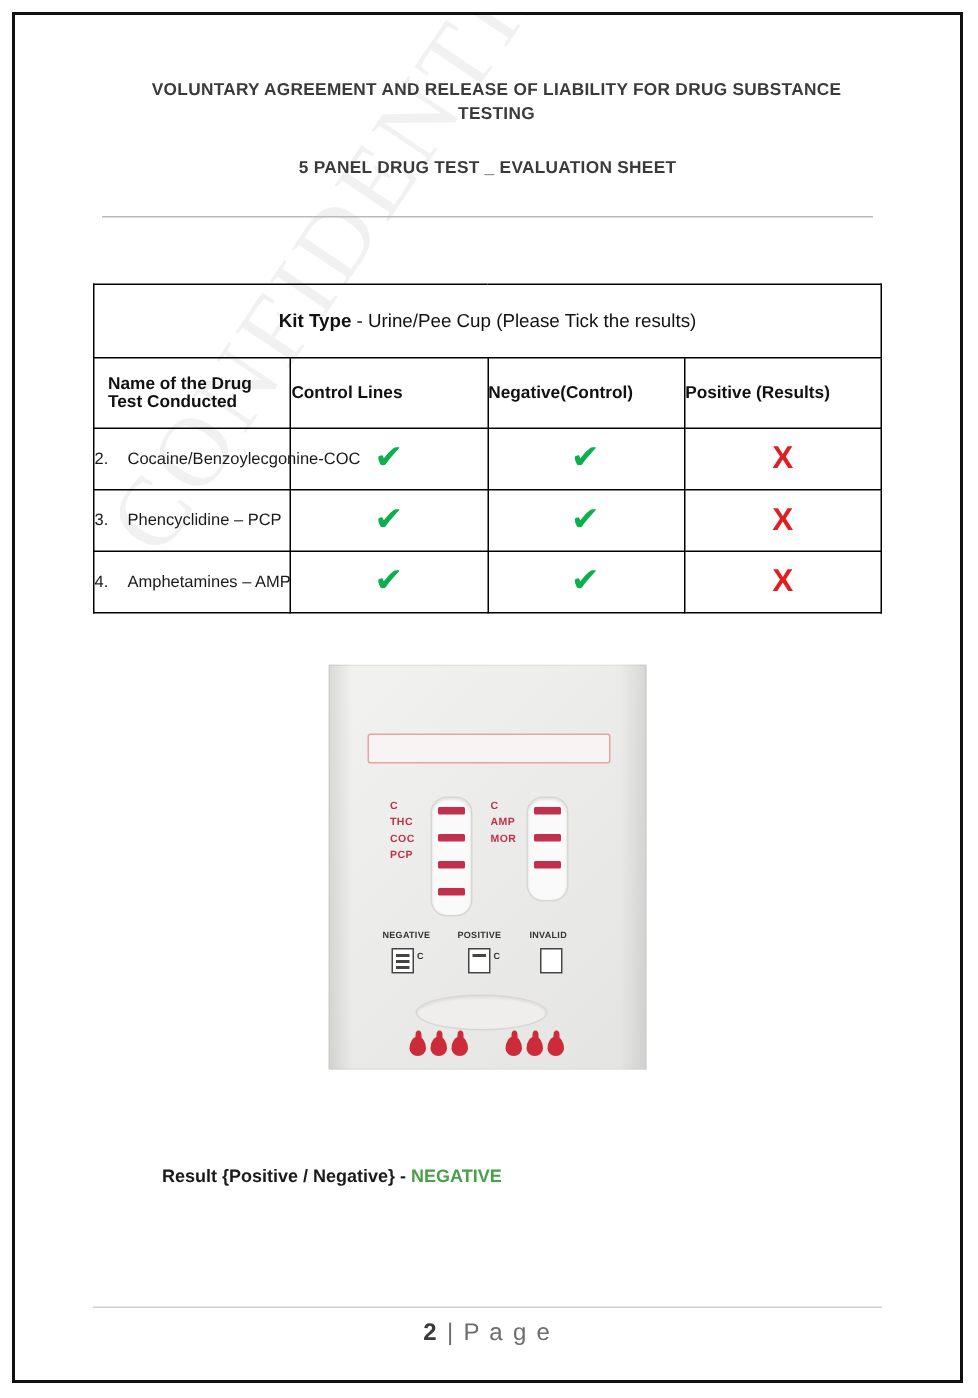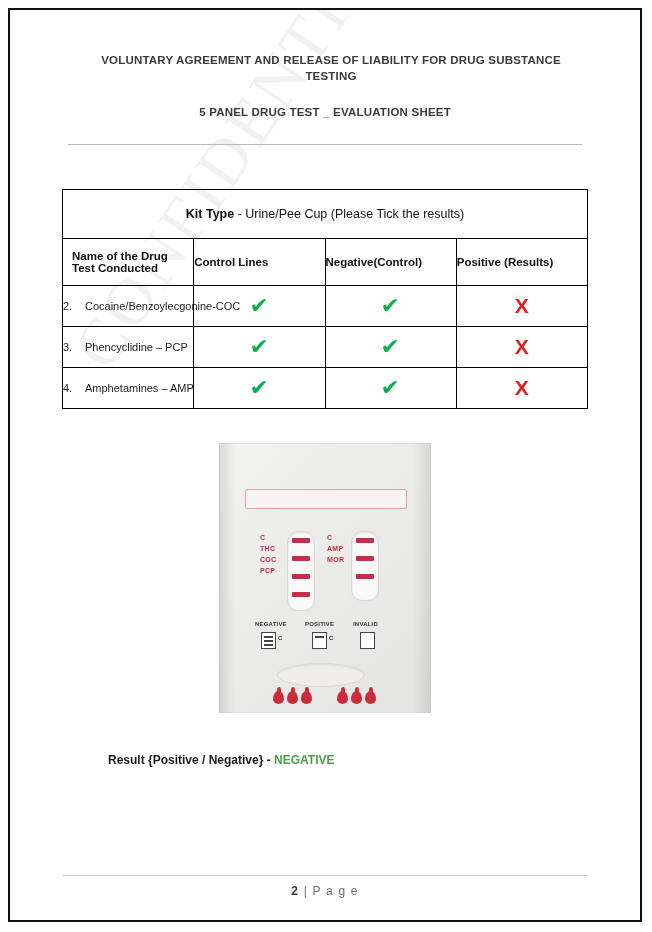--- a/index.html
+++ b/index.html
@@ -276,21 +276,21 @@
     left: 3.5px;
     top: -4px;
     width: 4px;
     height: 6px;
     background: #cc2b3a;
     border-radius: 50% 50% 0 0;
   }
 
   
   .result-line {
-    margin-top: 40px;
+    margin-top: 64px;
     font-size: 12px;
     font-weight: bold;
     color: #1a1a1a;
     position: relative;
     z-index: 2;
     padding-left: 46px;
   }
   .result-value {
     color: #4aa04a;
     font-weight: bold;
@@ -302,21 +302,21 @@
     left: 52px;
     right: 52px;
     bottom: 22px;
     text-align: center;
   }
   .footer-rule {
     border-bottom: 1px solid #cfcfcf;
     margin-bottom: 8px;
   }
   .footer-text {
-    font-size: 12px;
+    font-size: 16px;
     color: #6d6d6d;
     letter-spacing: 1.2px;
   }
   .footer-text b {
     color: #3a3a3a;
   }
 </style>
 </head>
 <body>
 

